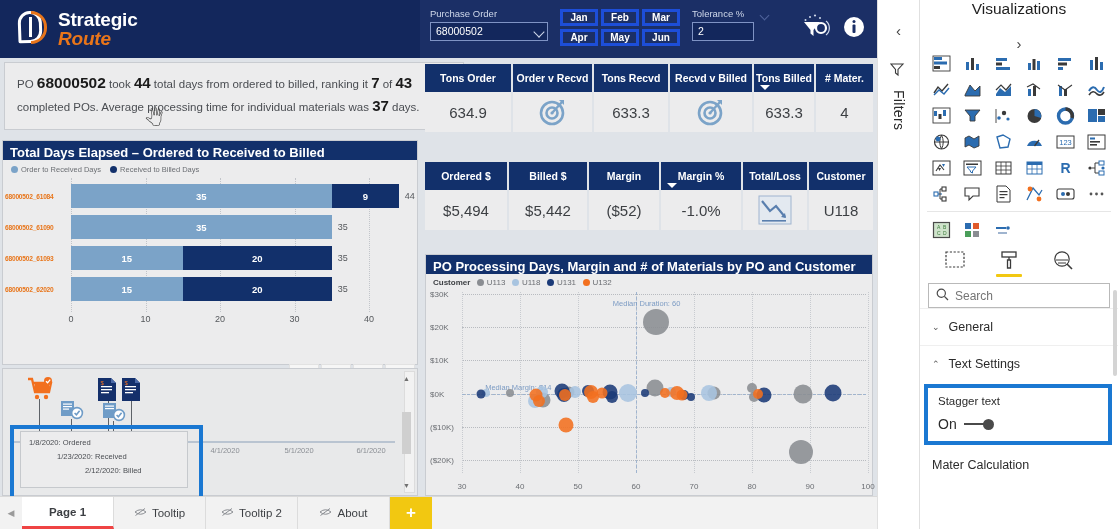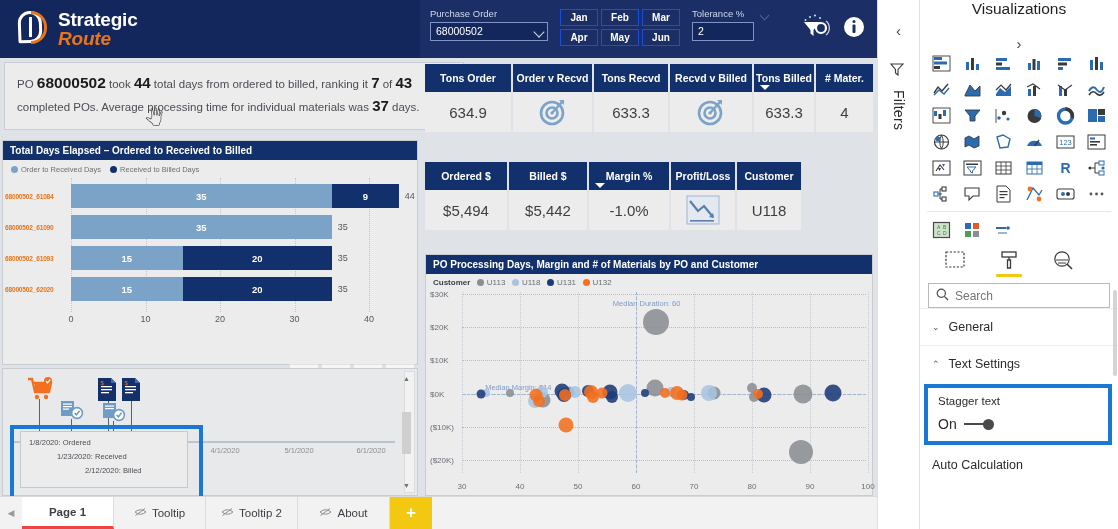--- a/index.html
+++ b/index.html
@@ -38,21 +38,21 @@
     width:118px; height:19px; background:#13275c; border:1px solid #7f93c4;
     color:#ffffff; font-size:10.5px; padding:0 16px 0 5px; line-height:17px;
     position:relative; white-space:nowrap; overflow:hidden;
   }
   .po-chev { position:absolute; right:4px; top:5px; width:8px; height:8px;
              border-right:1.4px solid #cfd8ea; border-bottom:1.4px solid #cfd8ea;
              transform:rotate(45deg); }
 
   .months { position:absolute; left:560px; top:9px; width:122px;
             display:grid; grid-template-columns:repeat(3,38px); gap:3px 3px; }
-  .mbtn { height:17px; border:1px solid #1d4ed8; color:#ffffff; font-size:10px;
+  .mbtn { height:17px; border:3px solid #1d4ed8; color:#ffffff; font-size:10px;
           font-weight:bold; display:flex; align-items:center; justify-content:center;
           background:transparent; cursor:pointer;text-align:right; }
 
   .tol-block { position:absolute; left:692px; top:8px; width:100px; }
   .tol-label { color:#cfd8ea; font-size:9.5px; margin-bottom:3px; }
   .tol-input { width:62px; height:19px; background:#13275c; border:1px solid #7f93c4;
                color:#ffffff; font-size:10.5px; padding:0 5px; line-height:17px; }
   .tol-chev { position:absolute; right:24px; top:4px; width:7px; height:7px;
               border-right:1.2px solid #4f639b; border-bottom:1.2px solid #4f639b;
               transform:rotate(45deg); }
@@ -63,21 +63,21 @@
   
   .narr { position:absolute; left:4px; top:62px; width:460px; height:68px;
           background:#ececed; border:1px solid #c9ccd1; padding:9px 12px;
           color:#4a4d52; font-size:11.5px; line-height:22px; }
   .narr b { color:#1a1a1a; font-size:15.5px; font-weight:bold; }
   .narr .num { color:#1a1a1a; font-size:15px; font-weight:bold; }
 
   
   .barcard { position:absolute; left:2px; top:140px; width:416px; height:225px;
              background:#ececed; border:1px solid #c9ccd1; }
-  .card-title { background:#12306b; color:#ffffff; font-size:10px; font-weight:bold;
+  .card-title { background:#12306b; color:#ffffff; font-size:13px; font-weight:bold;
                 padding:4px 7px; height:19px; }
   .legend { display:flex; align-items:center; gap:9px; padding:5px 0 0 8px; }
   .legend .li { display:flex; align-items:center; gap:3px; font-size:7.5px; color:#6b6e73; }
   .dot { width:7px; height:7px; border-radius:50%; display:inline-block; }
 
   .plot { position:relative; margin-top:4px; height:150px; }
   .rowlabel { position:absolute; left:2px; width:64px; font-size:6.6px; color:#e8751a;
               font-weight:bold; text-align:left; white-space:nowrap; letter-spacing:-.2px; }
   .bar-row { position:absolute; left:68px; height:24px; display:flex; align-items:stretch; }
   .seg { display:flex; align-items:center; justify-content:center;
@@ -485,30 +485,36 @@
             <span>Ordered $</span>
           </div>
           <div class="kval">$5,494</div>
         </div>
         <div class="kcol" style="width: 80px;">
           <div class="khead">
             <span>Billed $</span>
           </div>
           <div class="kval">$5,442</div>
         </div>
+        <div class="kcol" style="width: 72px;">
+          <div class="khead">
+            <span>Margin</span>
+          </div>
+          <div class="kval">($52)</div>
+        </div>
         <div class="kcol" style="width: 82px;">
           <div class="khead">
             <span class="sortcar"></span>
             <span>Margin %</span>
           </div>
           <div class="kval">-1.0%</div>
         </div>
         <div class="kcol" style="width: 66px;">
           <div class="khead">
-            <span>Profit/Loss</span>
+            <span>Total/Loss</span>
           </div>
           <div class="kval">
             <svg width="34" height="30" viewBox="0 0 34 30">
               <rect x="1" y="1" width="32" height="28" fill="#e3e9f0" stroke="#9fb4cf" stroke-width="1"></rect>
               <path d="M4 6 L12 16 L18 11 L27 22" fill="none" stroke="#5a7fae" stroke-width="2.2"></path>
               <path d="M23 22 L28 23 L27 18" fill="#5a7fae"></path>
               <rect x="4" y="25" width="24" height="1.6" fill="#5a7fae"></rect>
             </svg>
           </div>
         </div>
@@ -988,16 +994,16 @@
       <div class="prop-label">Stagger text</div>
       <div class="toggle-row">
         <span class="toggle-on">On</span>
         <span class="tgl">
             <span class="track"></span>
             <span class="knob"></span>
           </span>
       </div>
     </div>
 
-    <div class="auto-calc">Auto Calculation</div>
+    <div class="auto-calc">Mater Calculation</div>
     <div class="vscroll"></div>
   </div>
 </div>
 
 </body></html>

